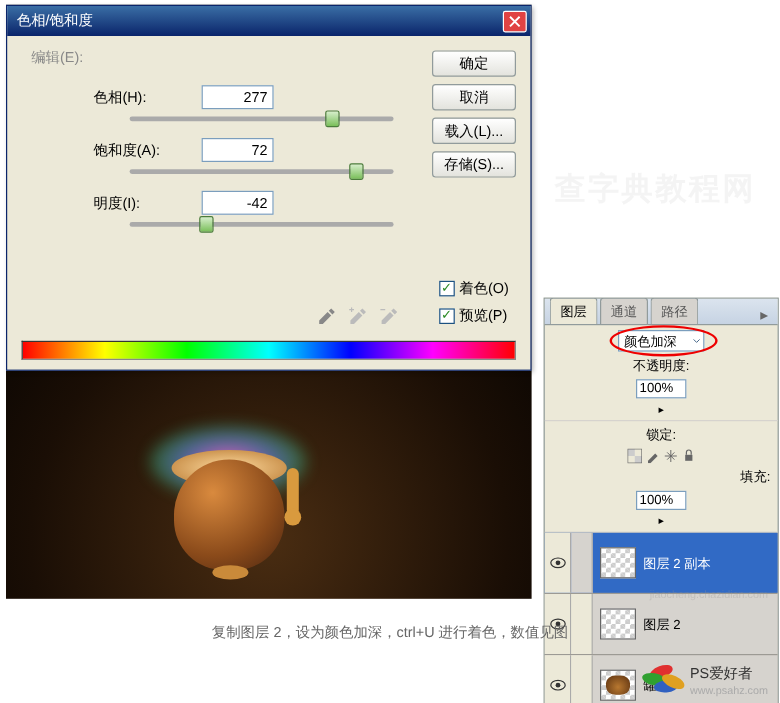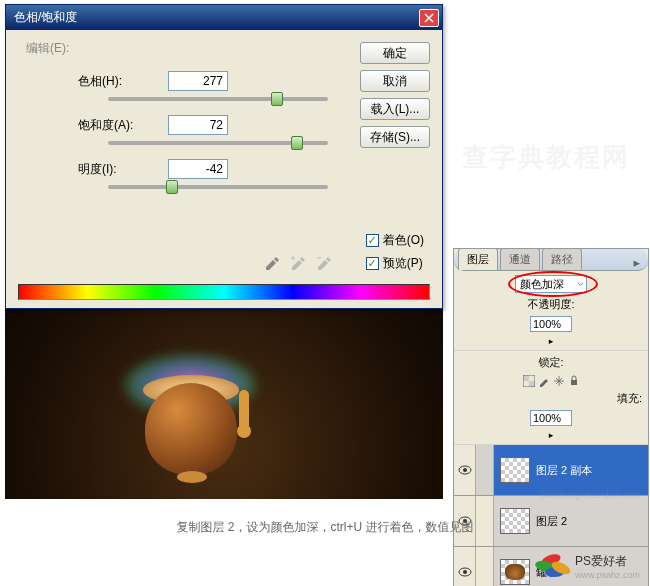--- a/index.html
+++ b/index.html
@@ -34,21 +34,21 @@
     .pot-glow { position: absolute; bottom: 14px; left: 110px; width: 150px; height: 150px; }
     .glow-ring { position: absolute; top: 20px; left: 10px; width: 130px; height: 60px; background: radial-gradient(ellipse, rgba(255,100,200,0.9), rgba(100,150,255,0.6) 40%, rgba(50,255,150,0.3) 70%, transparent 80%); border-radius: 50%; filter: blur(6px); }
     .pot { position: absolute; bottom: 10px; left: 30px; width: 92px; height: 92px; background: radial-gradient(circle at 35% 30%, #d98a3e, #8a4a1a 60%, #4a2510); border-radius: 50% 50% 45% 45%; }
     .pot-rim { position: absolute; top: 40px; left: 28px; width: 96px; height: 30px; background: radial-gradient(ellipse at center, #ffdca0, #b87830); border-radius: 50%; }
     .honey-drip { position: absolute; top: 55px; right: 16px; width: 10px; height: 40px; background: #d99a3e; border-radius: 5px; }
     .honey-drip::after { content:""; position:absolute; bottom:-8px; left:-2px; width:14px; height:14px; background:#d99a3e; border-radius:50%; }
     .puddle {position:absolute; bottom:2px; left:62px; width:30px; height:12px; background:#c98a3a; border-radius:50%;}
 
     
     .layers-panel { position: absolute; top: 248px; left: 453px; width: 196px; background: #ece9d8; border: 1px solid #919b9c; font-size: 11px; }
-    .panel-tabs { height: 22px; display: flex; align-items: flex-end; background: linear-gradient(#dbe4ee,#c6d3e3); padding: 0 4px; gap: 2px; border-bottom: 1px solid #919b9c; border-radius: 10px; }
+    .panel-tabs { height: 22px; display: flex; align-items: flex-end; background: linear-gradient(#dbe4ee,#c6d3e3); padding: 0 4px; gap: 2px; border-bottom: 1px solid #919b9c; }
     .tab { padding: 3px 8px; background: #d6d3ce; border: 1px solid #919b9c; border-bottom: none; border-radius: 3px 3px 0 0; color: #555; }
     .tab.active { background: #ece9d8; color: #000; }
     .close-tab { margin-left: auto; padding: 0 4px; color: #666; cursor: pointer; font-size:13px; }
     .panel-row { display: flex; align-items: center; padding: 4px 6px; gap: 4px; border-bottom: 1px solid #d6d3ce; flex-direction: column; }
     .blend-combo { width: 72px; height: 18px; border: 1px solid #7b9ebd; background: #fff; display: flex; align-items: center; justify-content: space-between; padding: 0 2px 0 4px; font-size: 11px; position: relative; }
     .red-circle { position: absolute; top: -5px; left: -8px; width: 90px; height: 26px; border: 2px solid #e00; border-radius: 50%; pointer-events: none; }
     .pct-input { width: 42px; height: 16px; border: 1px solid #7b9ebd; background: #fff; font-size: 11px; padding: 0 2px; text-align: left; }
     .lock-icons { display: flex; gap: 3px; color: #555; }
     .lock-icons span svg { vertical-align: middle; }
     .layers-list { background: #9c9a94; }

